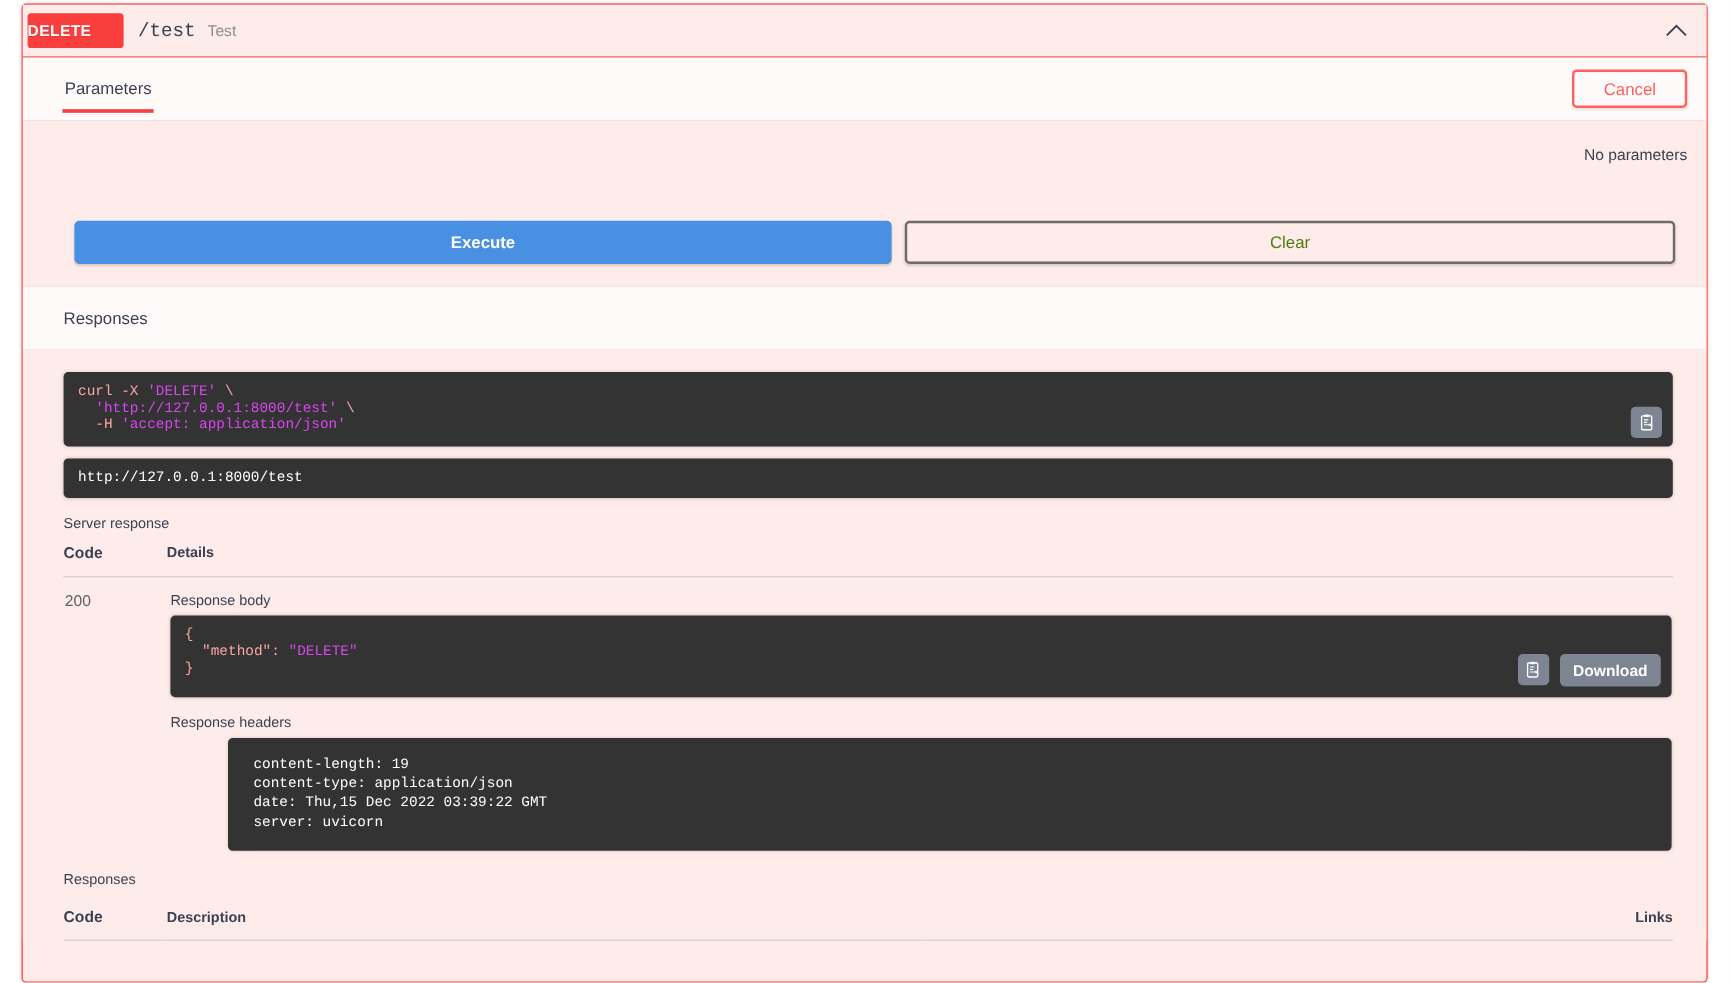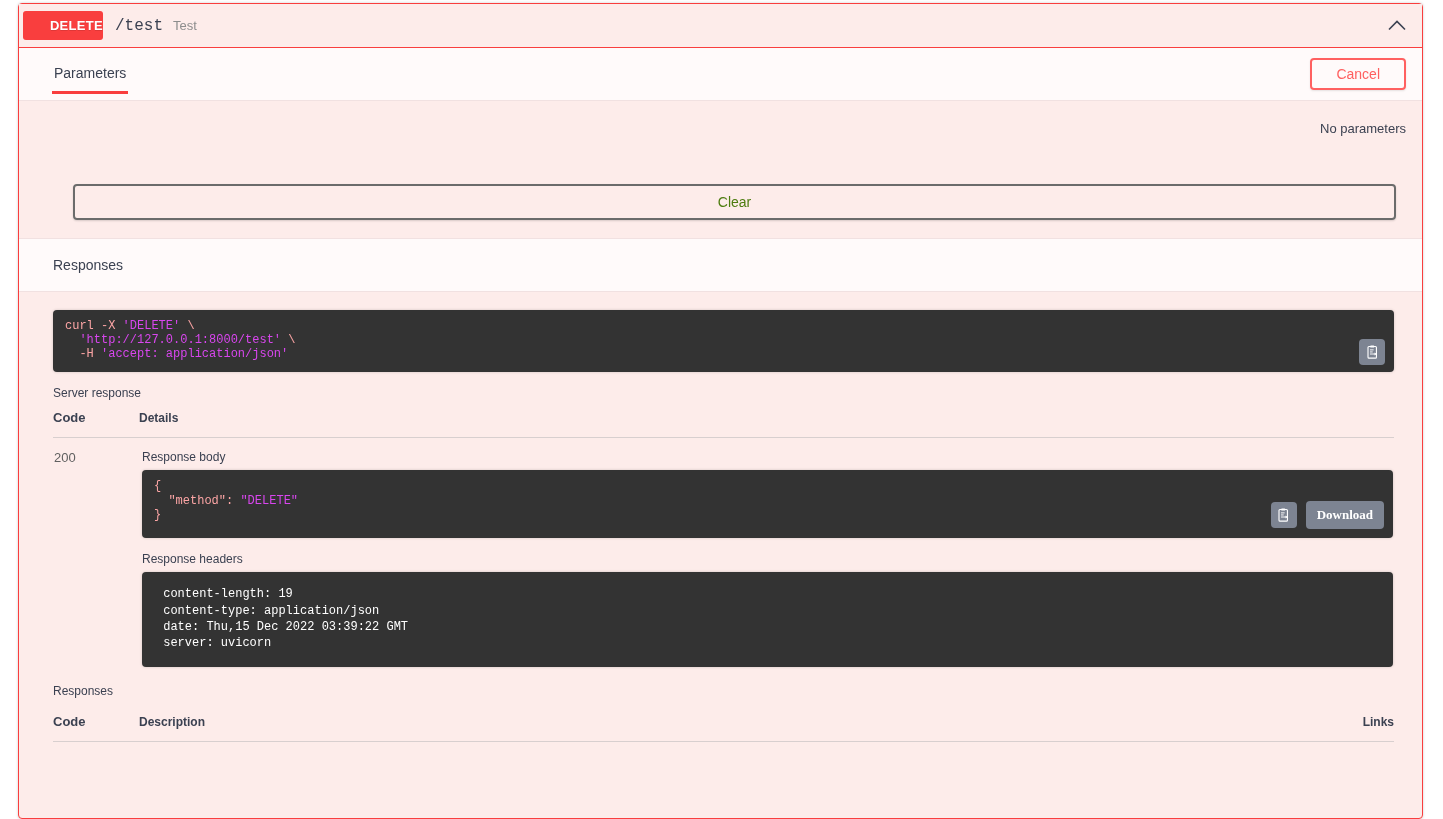--- a/index.html
+++ b/index.html
@@ -41,21 +41,21 @@
     cursor: pointer;
     box-sizing: border-box;
   }
   .method-badge {
     background: #f93e3e;
     color: #fff;
     font-size: 13px;
     font-weight: bold;
     font-family: "Liberation Sans", sans-serif;
     letter-spacing: 0.3px;
-    text-align: right;
+    text-align: left;
     border-radius: 3px;
     min-width: 80px;
     padding: 7px 0;
     margin-right: 12px;
     text-shadow: 0 1px 0 rgba(0,0,0,0.1);
   }
   .op-path {
     font-family: "Liberation Mono", monospace;
     font-size: 16px;
     font-weight: normal;
@@ -231,21 +231,21 @@
     bottom: 9px;
     display: flex;
     align-items: center;
     gap: 9px;
   }
   .btn-download {
     background: #7d8492;
     color: #ffffff;
     font-size: 13px;
     font-weight: bold;
-    font-family: Liberation Serif, serif;
+    font-family: Liberation Sans, sans-serif;
     border: none;
     border-radius: 4px;
     padding: 6px 11px;
     cursor: pointer;
   }
 
   
   .srv-label {
     font-size: 12px;
     color: #3b4151;
@@ -311,20 +311,21 @@
       <div class="tab-item active">
         <span>Parameters</span>
       </div>
       <span class="tab-spacer"></span>
       <button class="btn-cancel">Cancel</button>
     </div>
 
     <div class="params-body">
       <p class="no-params">No parameters</p>
       <div class="exec-row">
+        <button class="btn-execute">Execute</button>
         <button class="btn-clear">Clear</button>
       </div>
     </div>
 
     <div class="responses-band">
       <h4>Responses</h4>
     </div>
 
     <div class="resp-wrap">
 
@@ -334,20 +335,21 @@
           <svg width="15" height="15" viewBox="0 0 16 16" aria-hidden="true">
             <rect x="3.2" y="1.6" width="9" height="12.4" rx="1" fill="none" stroke="#ffffff" stroke-width="1.2"></rect>
             <rect x="5.6" y="0.4" width="4.2" height="2.2" rx="0.6" fill="#ffffff"></rect>
             <line x1="5.3" y1="5.2" x2="9.2" y2="5.2" stroke="#ffffff" stroke-width="1"></line>
             <line x1="5.3" y1="7.4" x2="8.2" y2="7.4" stroke="#ffffff" stroke-width="1"></line>
             <line x1="5.3" y1="9.6" x2="10.6" y2="9.6" stroke="#ffffff" stroke-width="1"></line>
             <path d="M9.4 9.6 l2.1 0 M10.4 8.6 l1.3 1 l-1.3 1" fill="none" stroke="#ffffff" stroke-width="1"></path>
           </svg>
         </span></div>
 
+      <div class="codeblock url"><span>http://127.0.0.1:8000/test</span></div>
 
       <div class="srv-label">Server response</div>
 
       <table class="resp-table">
         <thead>
           <tr>
             <th class="th-code">Code</th>
             <th>Details</th>
           </tr>
         </thead>
@@ -367,21 +369,21 @@
                         <line x1="5.3" y1="5.2" x2="9.2" y2="5.2" stroke="#ffffff" stroke-width="1"></line>
                         <line x1="5.3" y1="7.4" x2="8.2" y2="7.4" stroke="#ffffff" stroke-width="1"></line>
                         <line x1="5.3" y1="9.6" x2="10.6" y2="9.6" stroke="#ffffff" stroke-width="1"></line>
                         <path d="M9.4 9.6 l2.1 0 M10.4 8.6 l1.3 1 l-1.3 1" fill="none" stroke="#ffffff" stroke-width="1"></path>
                       </svg>
                     </span>
                     <button class="btn-download">Download</button>
                   </span></div>
 
                 <div class="lbl" style="margin-top:14px;">Response headers</div>
-                <div class="codeblock" style="min-height:74px;padding:14px 12px 16px 14px;line-height:1.35;"> content-length: 19 
+                <div class="codeblock" style="min-height:74px;padding:14px 12px 16px 14px;line-height:1.35;margin-left:48px;"> content-length: 19 
  content-type: application/json 
  date: Thu,15 Dec 2022 03:39:22 GMT 
  server: uvicorn </div>
               </div>
             </td>
           </tr>
         </tbody>
       </table>
     </div>
 

